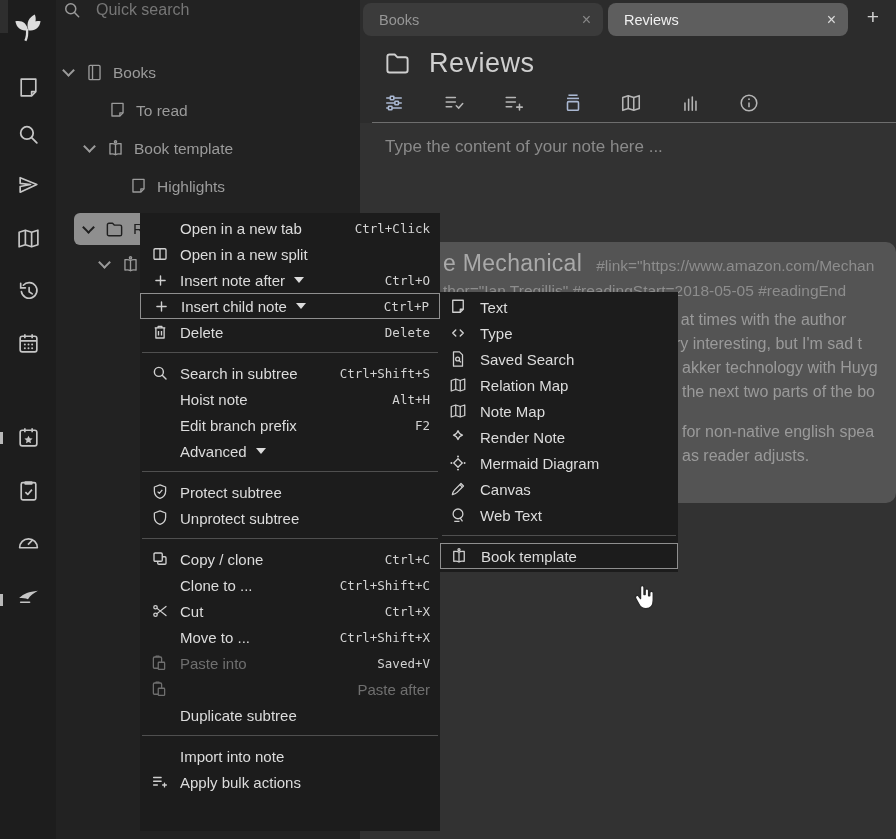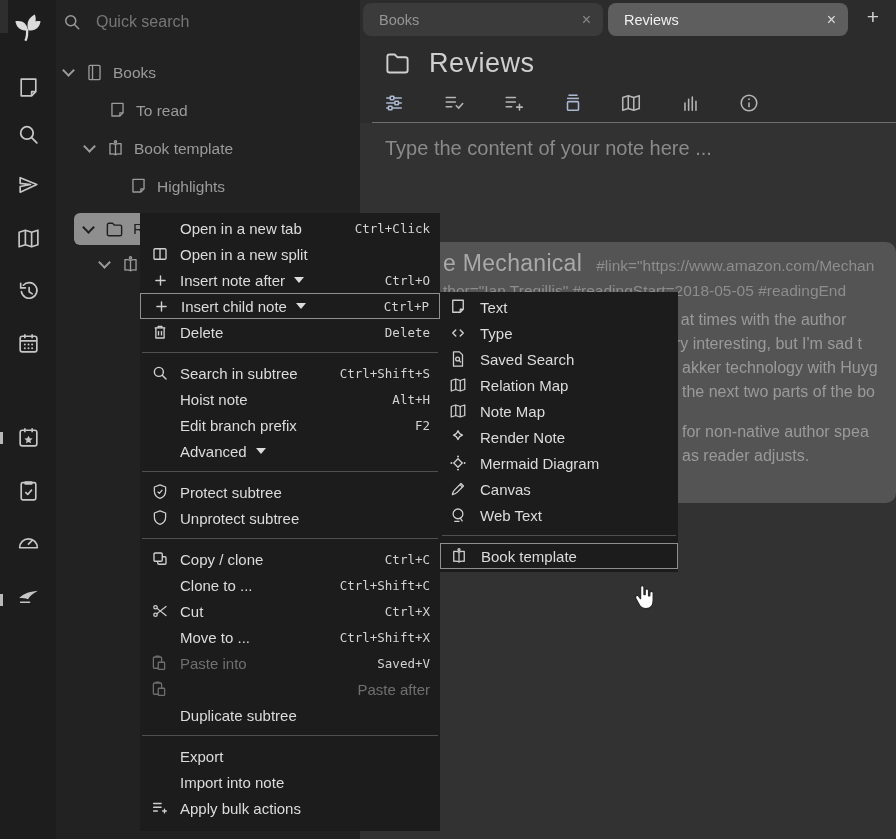--- a/index.html
+++ b/index.html
@@ -7,21 +7,21 @@
          font-family:"Liberation Sans",sans-serif;cursor:default;-webkit-font-smoothing:antialiased;}
   svg.ic{display:block;}
   
   .launcher{position:absolute;left:0;top:0;width:56px;height:839px;background:#1d1d1d;}
   .corner-sliver{position:absolute;left:0;top:0;width:8px;height:33px;background:#2e2e2e;}
   .licon{position:absolute;left:16px;color:#c6c6c6;}
   .logo{position:absolute;left:7px;top:6px;color:#dcdcdc;}
   .edge-tick{position:absolute;left:0;width:3px;height:12px;background:#b9b9b9;}
   
   .tree{position:absolute;left:56px;top:0;width:304px;height:839px;background:#222222;}
-  .qsearch{position:absolute;left:6px;top:12px;display:flex;align-items:center;color:#9a9a9a;}
+  .qsearch{position:absolute;left:6px;top:0;display:flex;align-items:center;color:#9a9a9a;}
   .qsearch input{background:transparent;border:none;outline:none;color:#aeaeae;font-size:16px;
                  font-family:"Liberation Sans",sans-serif;margin-left:12px;width:200px;}
   .qsearch input::placeholder{color:#767676;}
   .trow{position:absolute;display:flex;align-items:center;color:#9b9b9b;font-size:15.5px;white-space:nowrap;}
   .trow .tic{margin-right:9px;display:flex;}
   .chev{width:7px;height:7px;border-right:2px solid currentColor;border-bottom:2px solid currentColor;
         transform:rotate(45deg);margin-right:12px;margin-top:-4px;flex:none;}
   .pill{position:absolute;left:74px;top:213px;width:150px;height:32px;background:#8f8f8f;border-radius:6px;
         display:flex;align-items:center;padding-left:10px;box-sizing:border-box;color:#1f1f1f;font-size:15.5px;}
   
@@ -34,21 +34,21 @@
   .newtab{position:absolute;left:500px;top:4px;width:26px;height:26px;color:#cfcfcf;font-size:21px;
           display:flex;align-items:center;justify-content:center;}
   
   .content{position:absolute;left:360px;top:36px;width:536px;height:803px;background:#2c2c2c;}
   .note-title{position:absolute;left:24px;top:12px;display:flex;align-items:center;color:#cfcfcf;}
   .note-title .t{font-size:27px;margin-left:18px;letter-spacing:.5px;}
   .ribbon{position:absolute;left:0;top:48px;width:536px;height:38px;}
   .ricon{position:absolute;top:8px;color:#b5b5b5;}
   .divider{position:absolute;left:12px;right:0;top:86px;border-top:1px solid #6e6e6e;}
   .note-area{position:absolute;left:0;top:87px;width:536px;height:716px;background:#323232;}
-  .placeholder{position:absolute;left:25px;top:14px;color:#8a8a8a;font-size:20px;}
+  .placeholder{position:absolute;left:25px;top:14px;color:#8a8a8a;font-size:17px;}
   
   .card{position:absolute;left:20px;top:119px;width:516px;height:261px;background:#545454;
         border-radius:10px;overflow:hidden;}
   .card .line{position:absolute;white-space:nowrap;}
   .card .titleline{left:63px;top:8px;display:flex;align-items:baseline;}
   .card .btitle{font-size:23px;color:#a9a9a9;letter-spacing:.3px;}
   .card .attrs{font-size:15.5px;color:#8d8d8d;margin-left:14px;}
   .card .attr2{left:63px;top:40px;font-size:15.5px;color:#8d8d8d;}
   .card .body{font-size:16px;color:#9a9a9a;}
   
@@ -311,21 +311,21 @@
       <div class="card">
         <div class="line titleline">
           <span class="btitle">e Mechanical</span>
           <span class="attrs">#link="https://www.amazon.com/Mechan</span>
         </div>
         <div class="line attr2">thor="Ian Tregillis" #readingStart=2018-05-05 #readingEnd</div>
         <div class="line body" style="left:63px;top:69px">d this book a lot. It's slow moving at times with the author</div>
         <div class="line body" style="left:286px;top:93px">ery interesting, but I'm sad t</div>
         <div class="line body" style="left:302px;top:117px">akker technology with Huyg</div>
         <div class="line body" style="left:302px;top:141px">the next two parts of the bo</div>
-        <div class="line body" style="left:302px;top:181px">for non-native author spea</div>
+        <div class="line body" style="left:302px;top:181px">for non-native english spea</div>
         <div class="line body" style="left:302px;top:205px">as reader adjusts.</div>
       </div>
     </div>
   </div>
 
   <div class="ctx">
     <div class="mi">
       <span class="mic"></span>
         <span>Open in a new tab</span>
         <span class="sc">Ctrl+Click</span>
@@ -467,24 +467,20 @@
             <rect x="11" y="11" width="8.5" height="9.5" rx="1" fill="#1c1c1c"></rect>
           </svg>
         </span>
       <span>Paste after</span>
     </div>
     <div class="mi">
       <span class="mic"></span>
         <span>Duplicate subtree</span>
     </div>
     <div class="msep"></div>
-    <div class="mi">
-      <span class="mic"></span>
-        <span>Export</span>
-    </div>
     <div class="mi">
       <span class="mic"></span>
         <span>Import into note</span>
     </div>
     <div class="mi">
       <span class="mic">
           <svg class="ic" width="18" height="18" viewBox="0 0 24 24" fill="none" stroke="currentColor" stroke-width="1.8" stroke-linecap="round">
             <path d="M3.5 6h10M3.5 11h10M3.5 16h5"></path>
             <path d="M15.5 16h5M18 13.5v5"></path>
           </svg>

